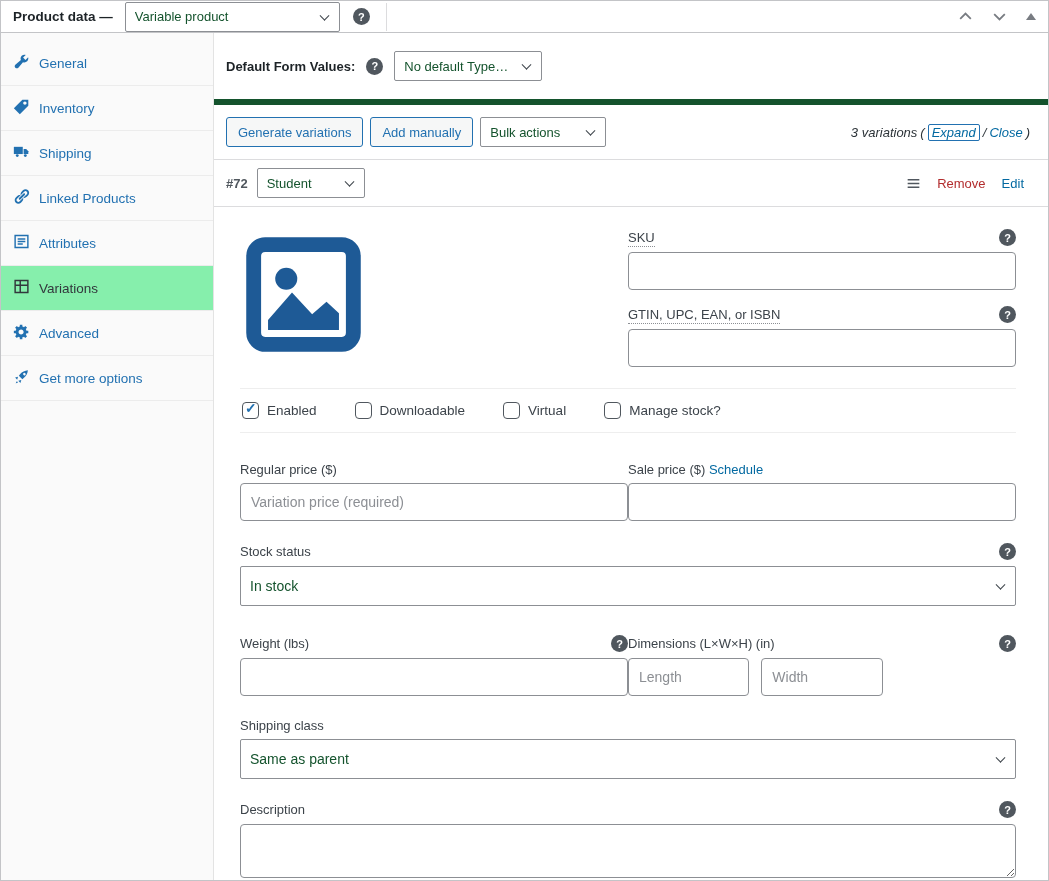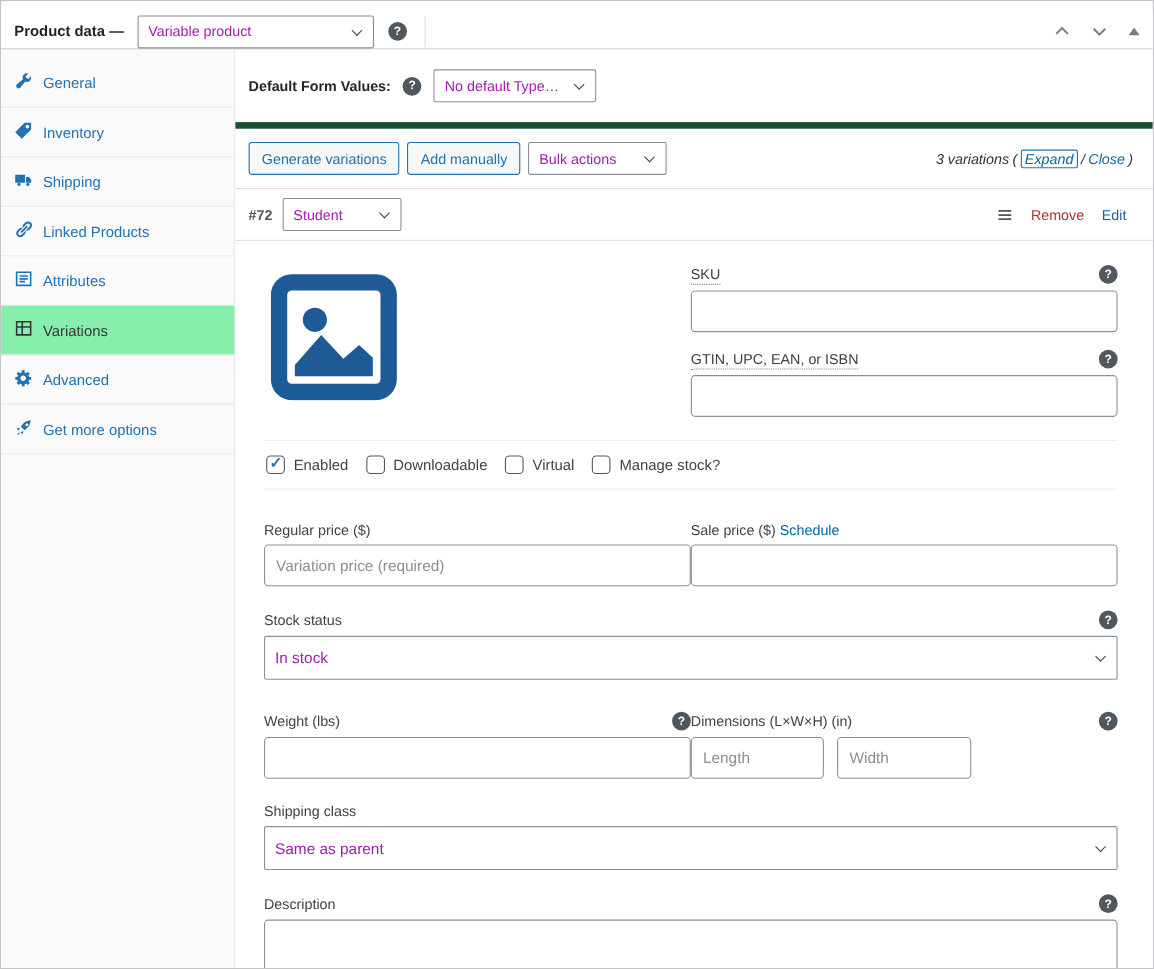--- a/index.html
+++ b/index.html
@@ -17,25 +17,24 @@
     display:flex; flex-direction:column;
     overflow:hidden;
   }
   
   .panel-header {
     height:32px; flex:none;
     display:flex; align-items:center;
     padding:0 12px;
     border-bottom:1px solid #c3c4c7;
     background:#fff;
-    margin-top:12px;
   }
   .panel-title { font-weight:bold; font-size:13.5px; color:#1d2327; margin-right:12px; white-space:nowrap; }
   select {
-    font-family:inherit; font-size:13px; color:#a21caf;
+    font-family:inherit; font-size:13px; color:#14532d;
     border:1px solid #8c8f94; border-radius:2px; background:#fff;
   }
   .select-wrap { position:relative; display:inline-block; }
   .select-wrap select {
     appearance:none; -webkit-appearance:none;
     padding:0 30px 0 9px; height:30px;
   }
   .select-wrap::after {
     content:""; position:absolute; right:12px; top:50%;
     width:6px; height:6px;
@@ -117,21 +116,21 @@
   .field-label { font-size:13px; color:#3c434a; }
   .dotted { border-bottom:1px dotted #8c8f94; padding-bottom:1px; cursor:help; }
   input[type=text] {
     width:100%; height:38px; padding:0 10px;
     border:1px solid #8c8f94; border-radius:4px;
     font-size:14px; font-family:inherit; color:#2c3338; background:#fff;
   }
   input::placeholder { color:#8c8f94; opacity:1; }
   .image-placeholder { display:inline-block; margin:8px 0 0 6px; cursor:pointer; line-height:0; }
   .checkbox-row {
-    display:flex; align-items:flex-end; gap:16px;
+    display:flex; align-items:flex-end; gap:38px;
     padding:13px 2px; margin-top:21px;
     border-top:1px solid #eee; border-bottom:1px solid #eee;
   }
   .cb-label { display:flex; align-items:center; font-size:13.5px; color:#3c434a; cursor:pointer; }
   .cb {
     appearance:none; -webkit-appearance:none;
     width:17px; height:17px; margin:0 8px 0 0;
     border:1px solid #50575e; border-radius:4px;
     background:#fff; position:relative; cursor:pointer; flex:none;
   }

